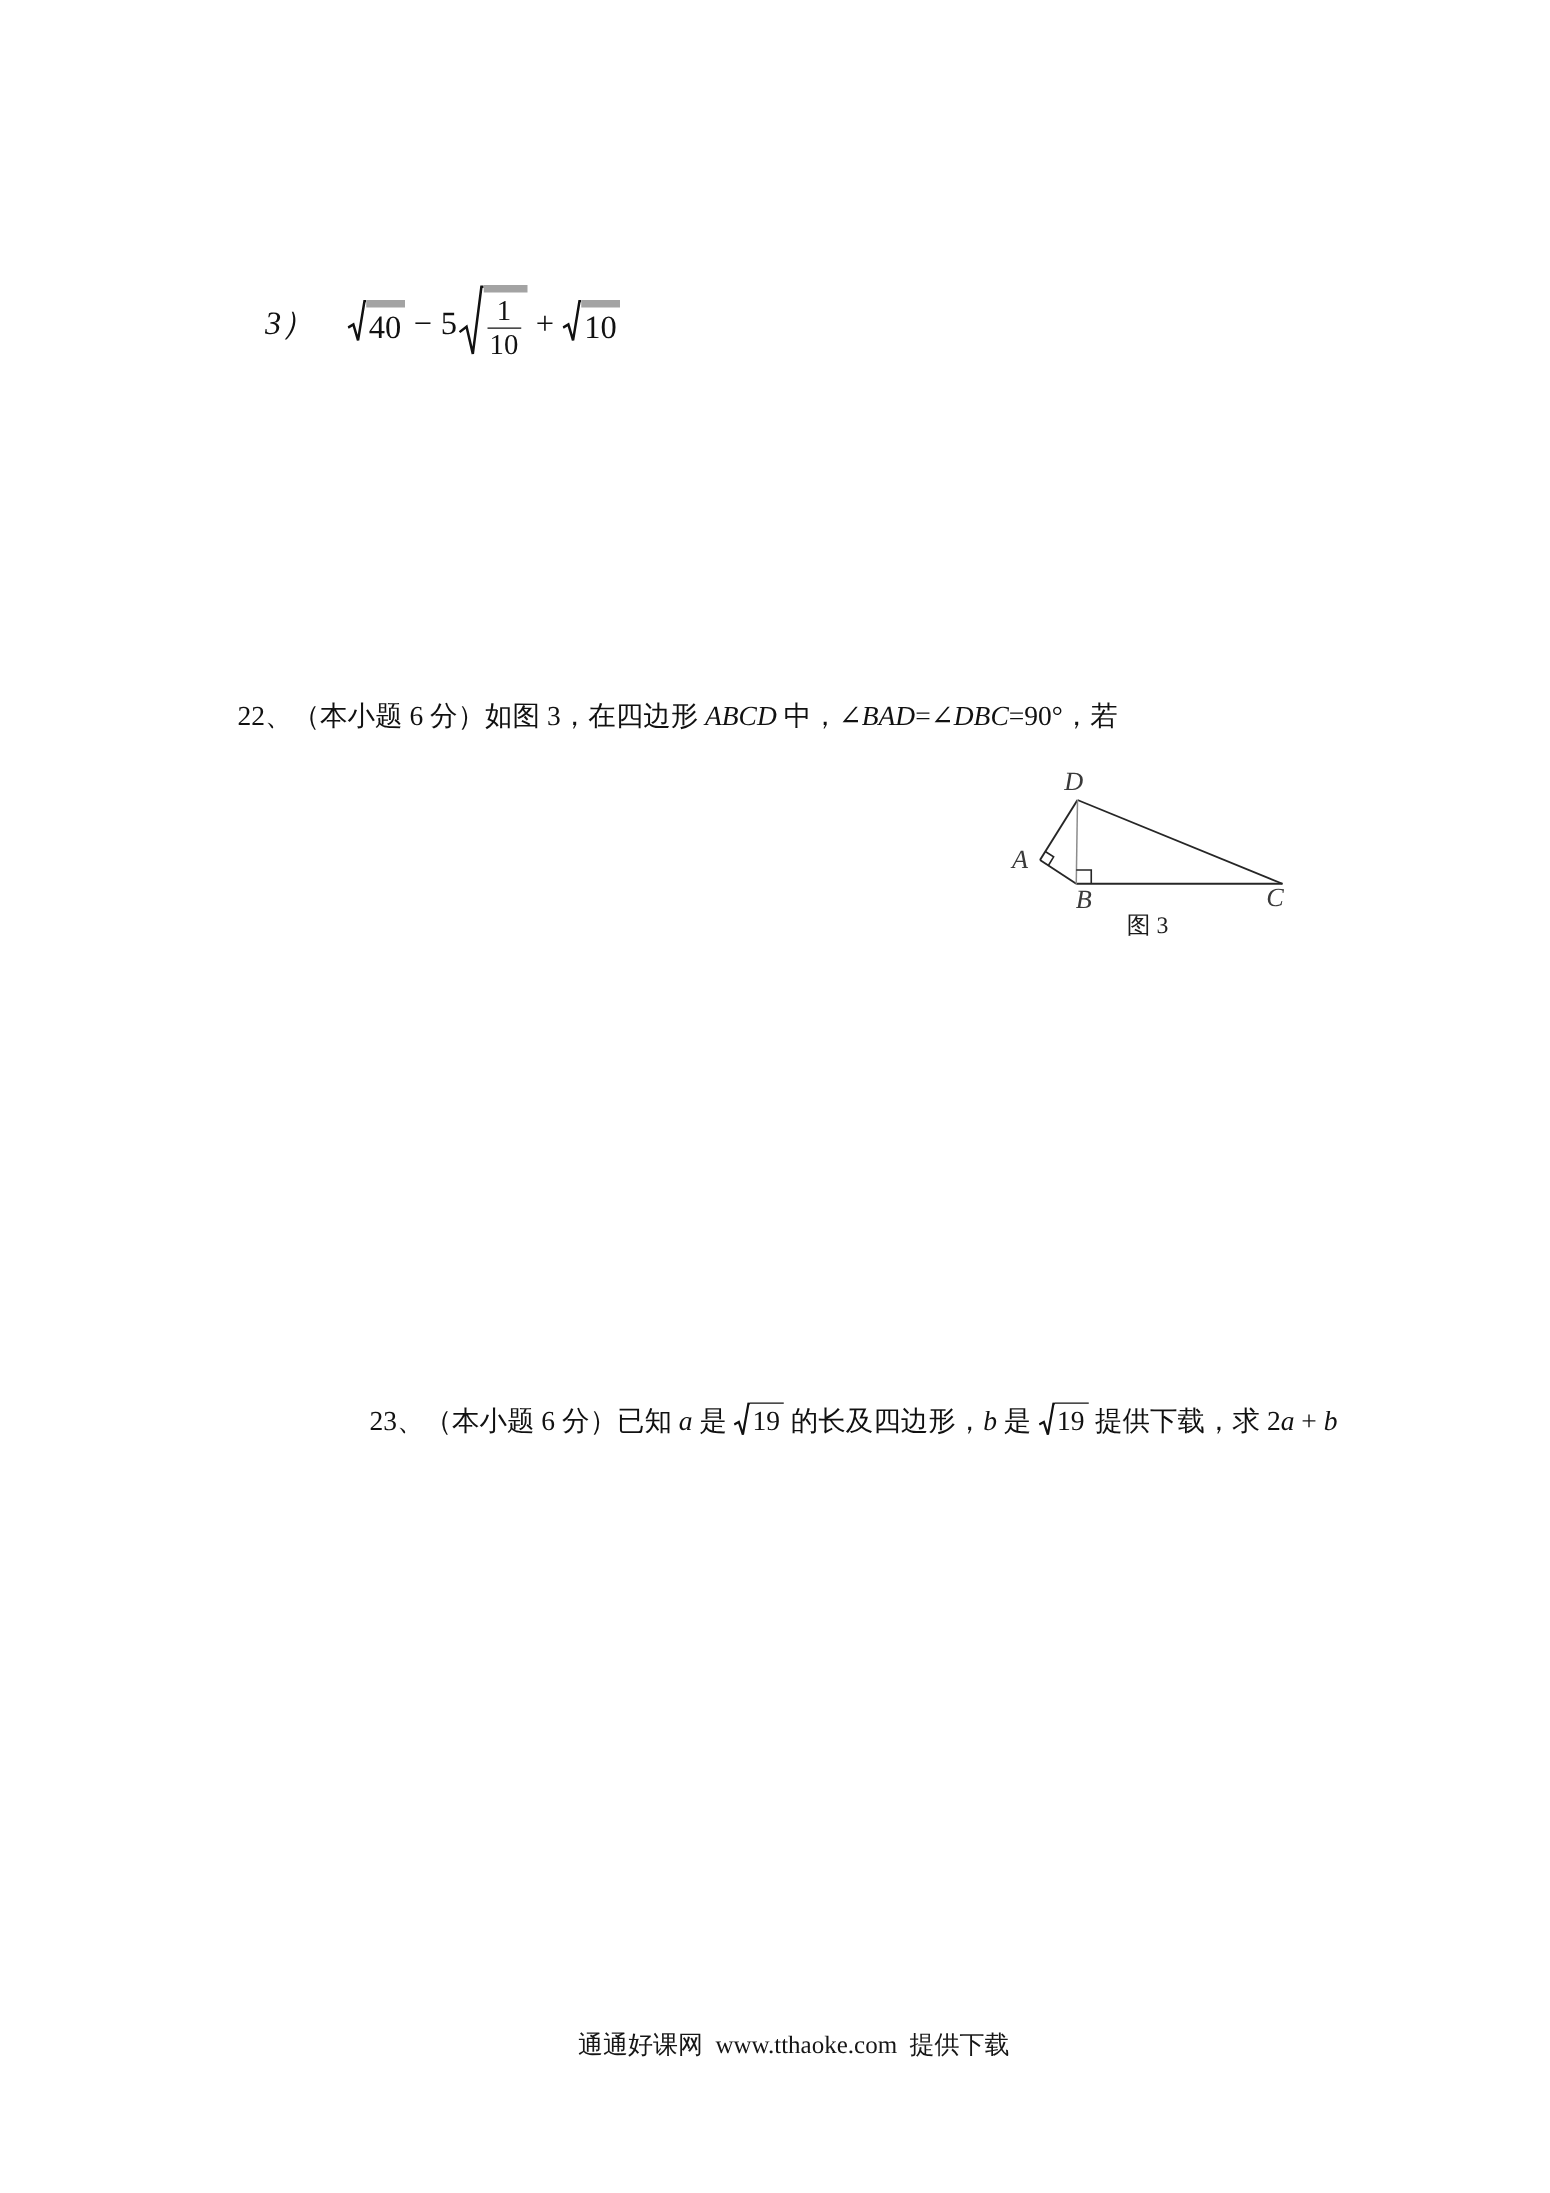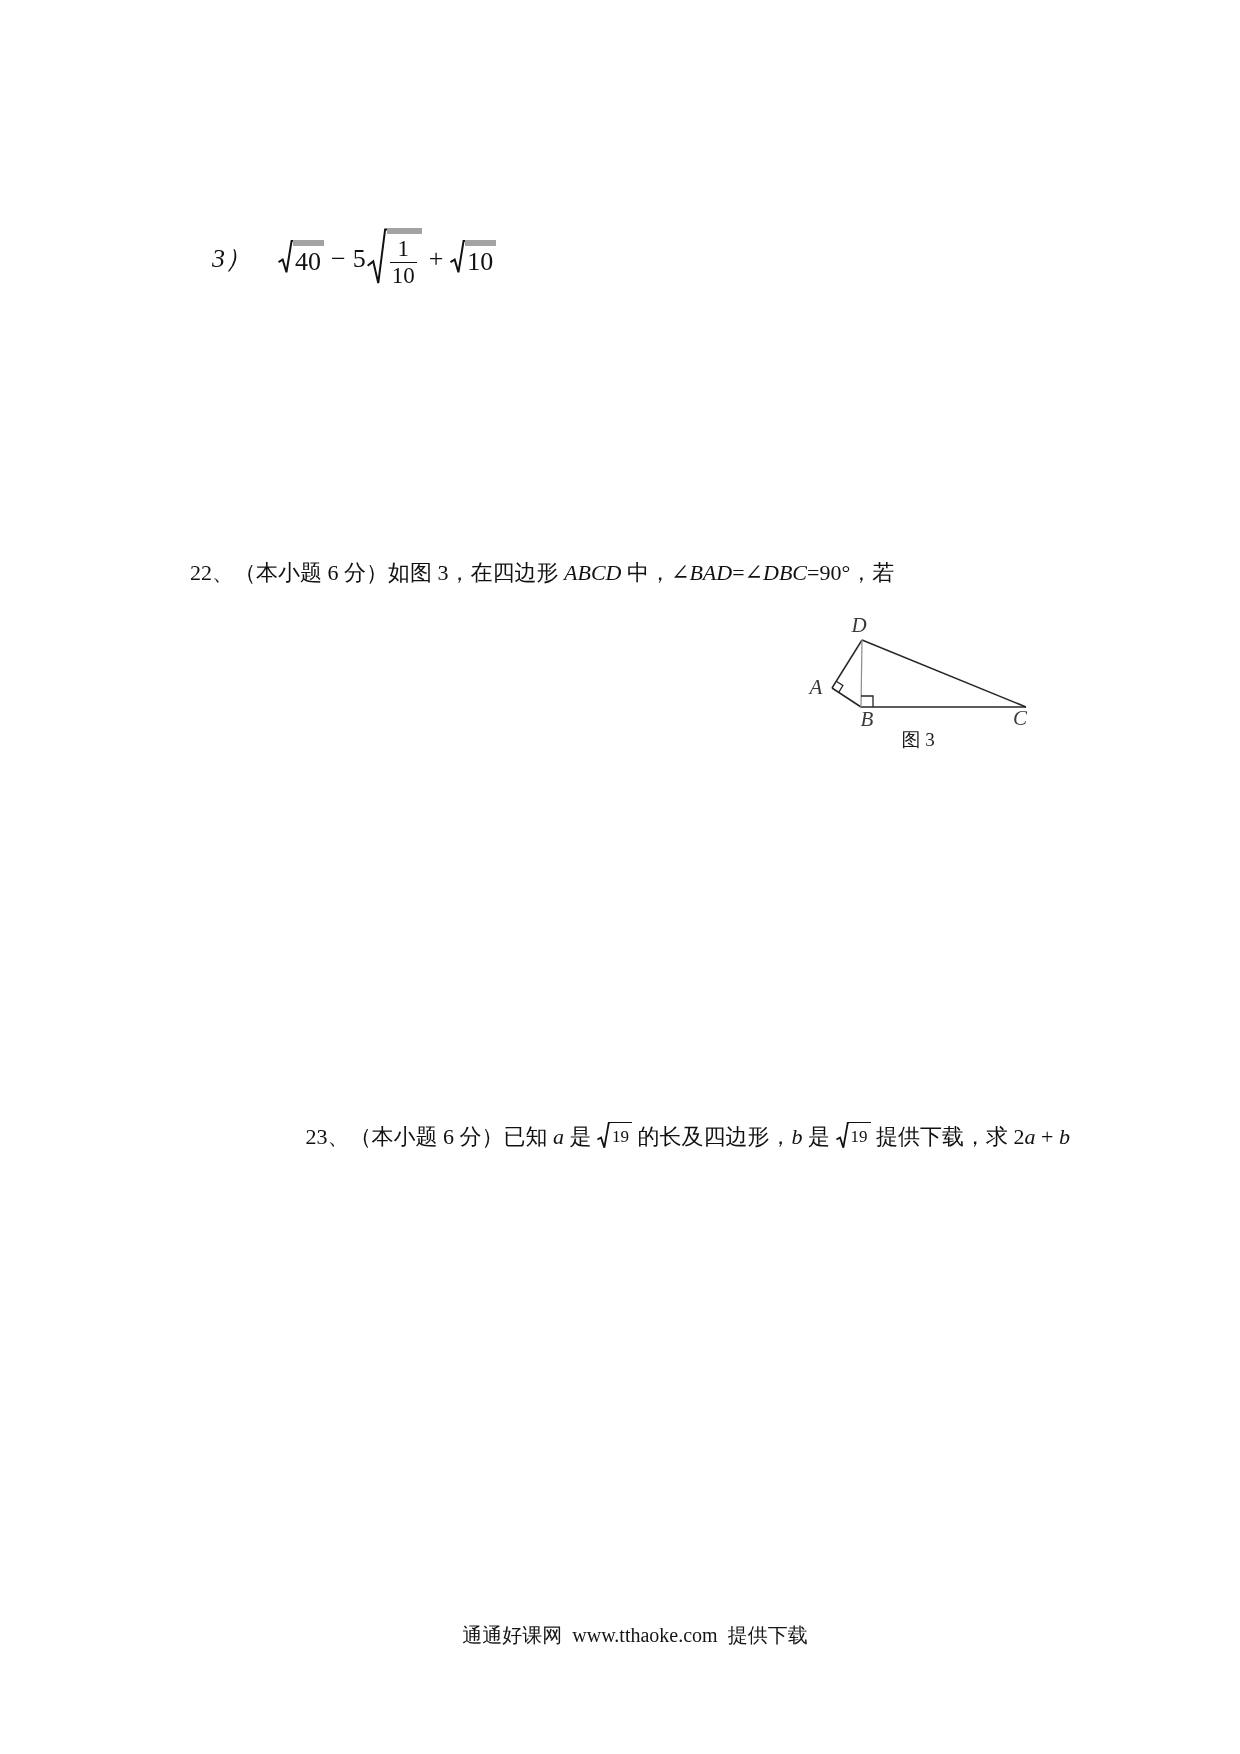--- a/index.html
+++ b/index.html
@@ -37,21 +37,21 @@
   .frac {
     display: inline-flex; flex-direction: column;
     text-align: center; font-size: 23px; line-height: 26px;
   }
   .frac .num { border-bottom: 1.6px solid #111; padding: 0 6px; }
   .frac .den { padding: 0 2px; }
 
   
   .s-inline { vertical-align: -5px; }
   .s-inline svg.radsign { width: 13px; height: 27px; }
-  .s-inline .radicand { font-size: 17px; line-height: 24px; border-top: 1.8px solid #111; }
+  .s-inline .radicand { font-size: 22px; line-height: 24px; border-top: 1.8px solid #111; }
 
   
   .problem { position: absolute; font-size: 22px; }
   #p22 { left: 190px; top: 536px; width: 830px; line-height: 34px; margin-top: 20px; }
   #p23 { left: 190px; top: 1116px; width: 880px; text-align: right; }
   #p23 .p23l1 { line-height: 42px; }
   #p23 .p23l2 { margin-top: 5px; line-height: 34px; }
   .mvar { font-style: italic; font-family: "Liberation Serif", "DejaVu Serif", serif; }
 
   

